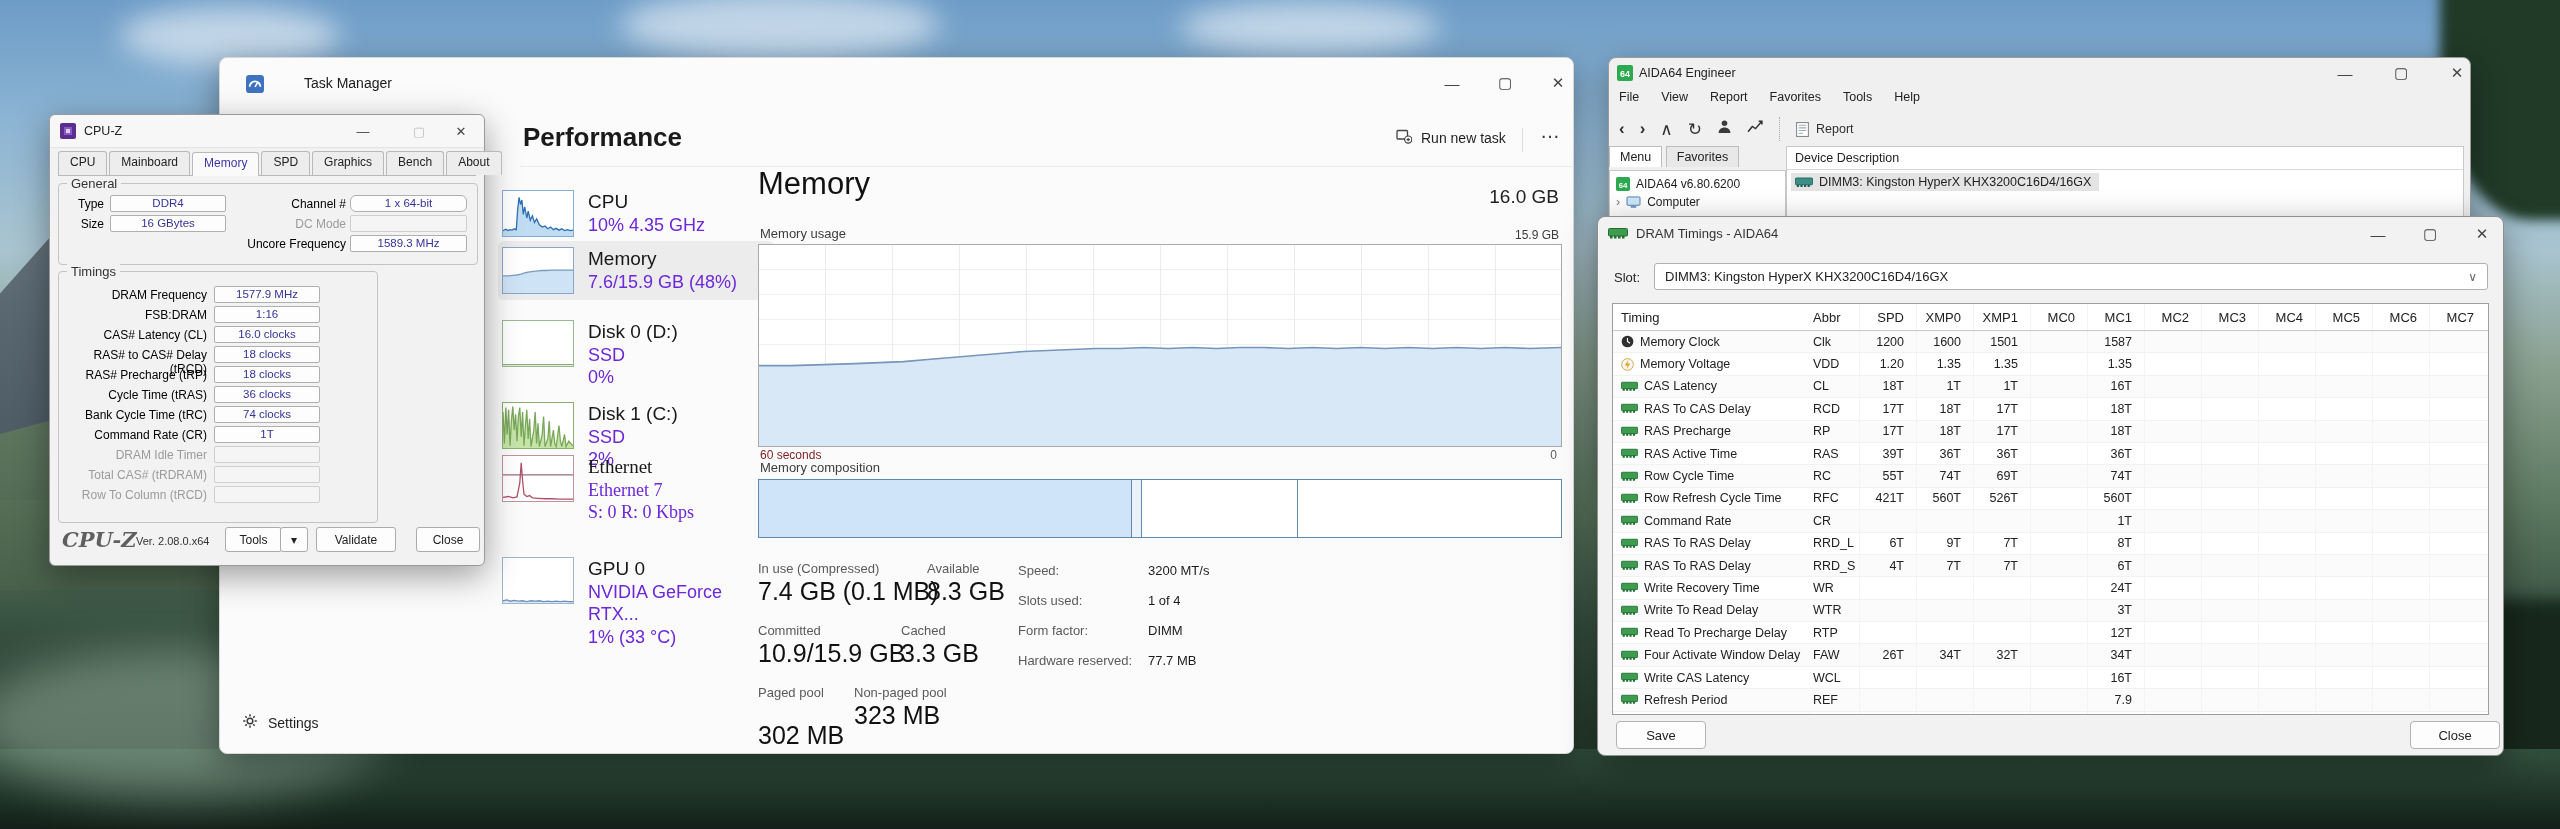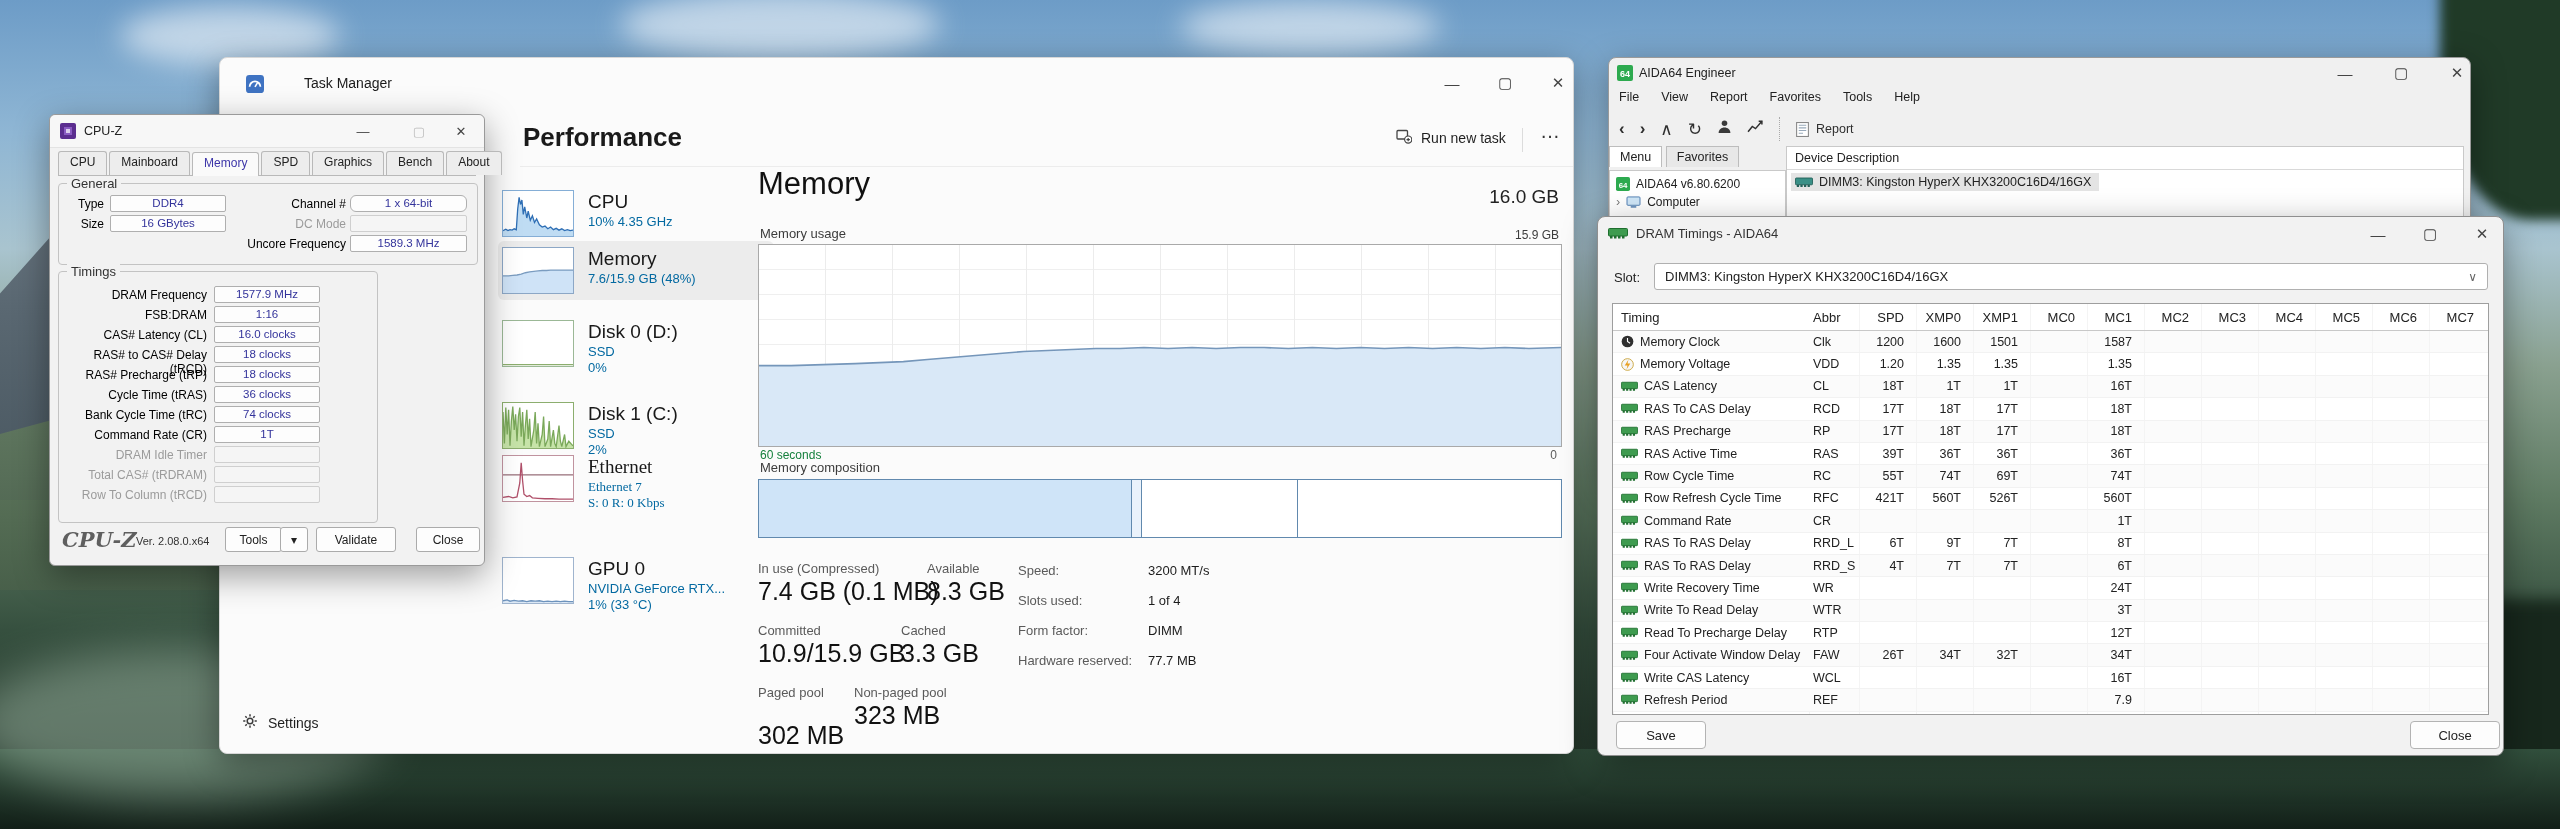--- a/index.html
+++ b/index.html
@@ -36,30 +36,30 @@
   .side-item.selected{background:#ececec;border-radius:6px;}
   .thumb{position:relative;width:70px;height:45px;background:#fff;flex:0 0 auto;overflow:hidden;}
   .thumb.cpu{border:1px solid #85aed6;}
   .thumb.memory{border:1px solid #8ca7c6;}
   .thumb.disk0{border:1px solid #9bb896;}
   .thumb.disk1{border:1px solid #8cae6e;}
   .thumb.eth{border:1px solid #c0939f;}
   .thumb.gpu{border:1px solid #9fb4ce;}
   .side-txt{display:flex;flex-direction:column;line-height:1.25;}
   .side-label{font-size:19px;color:#191919;}
-  .side-sub{font-size:13px;color:#0369a1;}
+  .side-sub{font-size:18px;color:#6d28d9;}
   .tm-settings{position:absolute;left:22px;top:655px;display:flex;gap:10px;align-items:center;font-size:14px;color:#1f1f1f;}
   .mem-title{position:absolute;left:538px;top:108px;font-size:31px;font-weight:300;color:#111;}
   .mem-total{position:absolute;right:14px;top:128px;font-size:19px;color:#222;}
   .usage-label{position:absolute;left:540px;top:168px;font-size:13px;color:#3c3c3c;}
   .usage-max{position:absolute;right:14px;top:170px;font-size:12px;color:#3c3c3c;}
   .tm-graph{position:absolute;left:538px;top:186px;width:802px;height:201px;background:#fff;border:1px solid #a9a9a9;
     background-image:repeating-linear-gradient(to right,transparent 0 66px,#ececec 66px 67px),
                      repeating-linear-gradient(to bottom,transparent 0 24px,#efefef 24px 25px);}
-  .x-left{position:absolute;left:540px;top:390px;font-size:12px;color:#15803d;}
+  .x-left{position:absolute;left:540px;top:390px;font-size:12px;color:#7f1d1d;}
   .x-right{position:absolute;right:16px;top:390px;font-size:12px;color:#5c5c5c;}
   .comp-label{position:absolute;left:540px;top:402px;font-size:13px;color:#3c3c3c;}
   .comp-bar{position:absolute;left:538px;top:421px;width:802px;height:57px;border:1px solid #6189ae;background:#fff;display:flex;}
   .seg{height:100%;box-sizing:border-box;}
   .seg.inuse{background:#cfe4f8;border-right:1px solid #6189ae;}
   .seg.mod{background:#eaf2fb;border-right:1px solid #6189ae;}
   .seg.standby{background:#fff;border-right:1px solid #6189ae;}
   .stat-label{position:absolute;font-size:13px;color:#5a5a5a;}
   .stat-value{position:absolute;font-size:25px;font-weight:300;color:#111;}
   .det-label{position:absolute;font-size:13px;color:#5a5a5a;}

